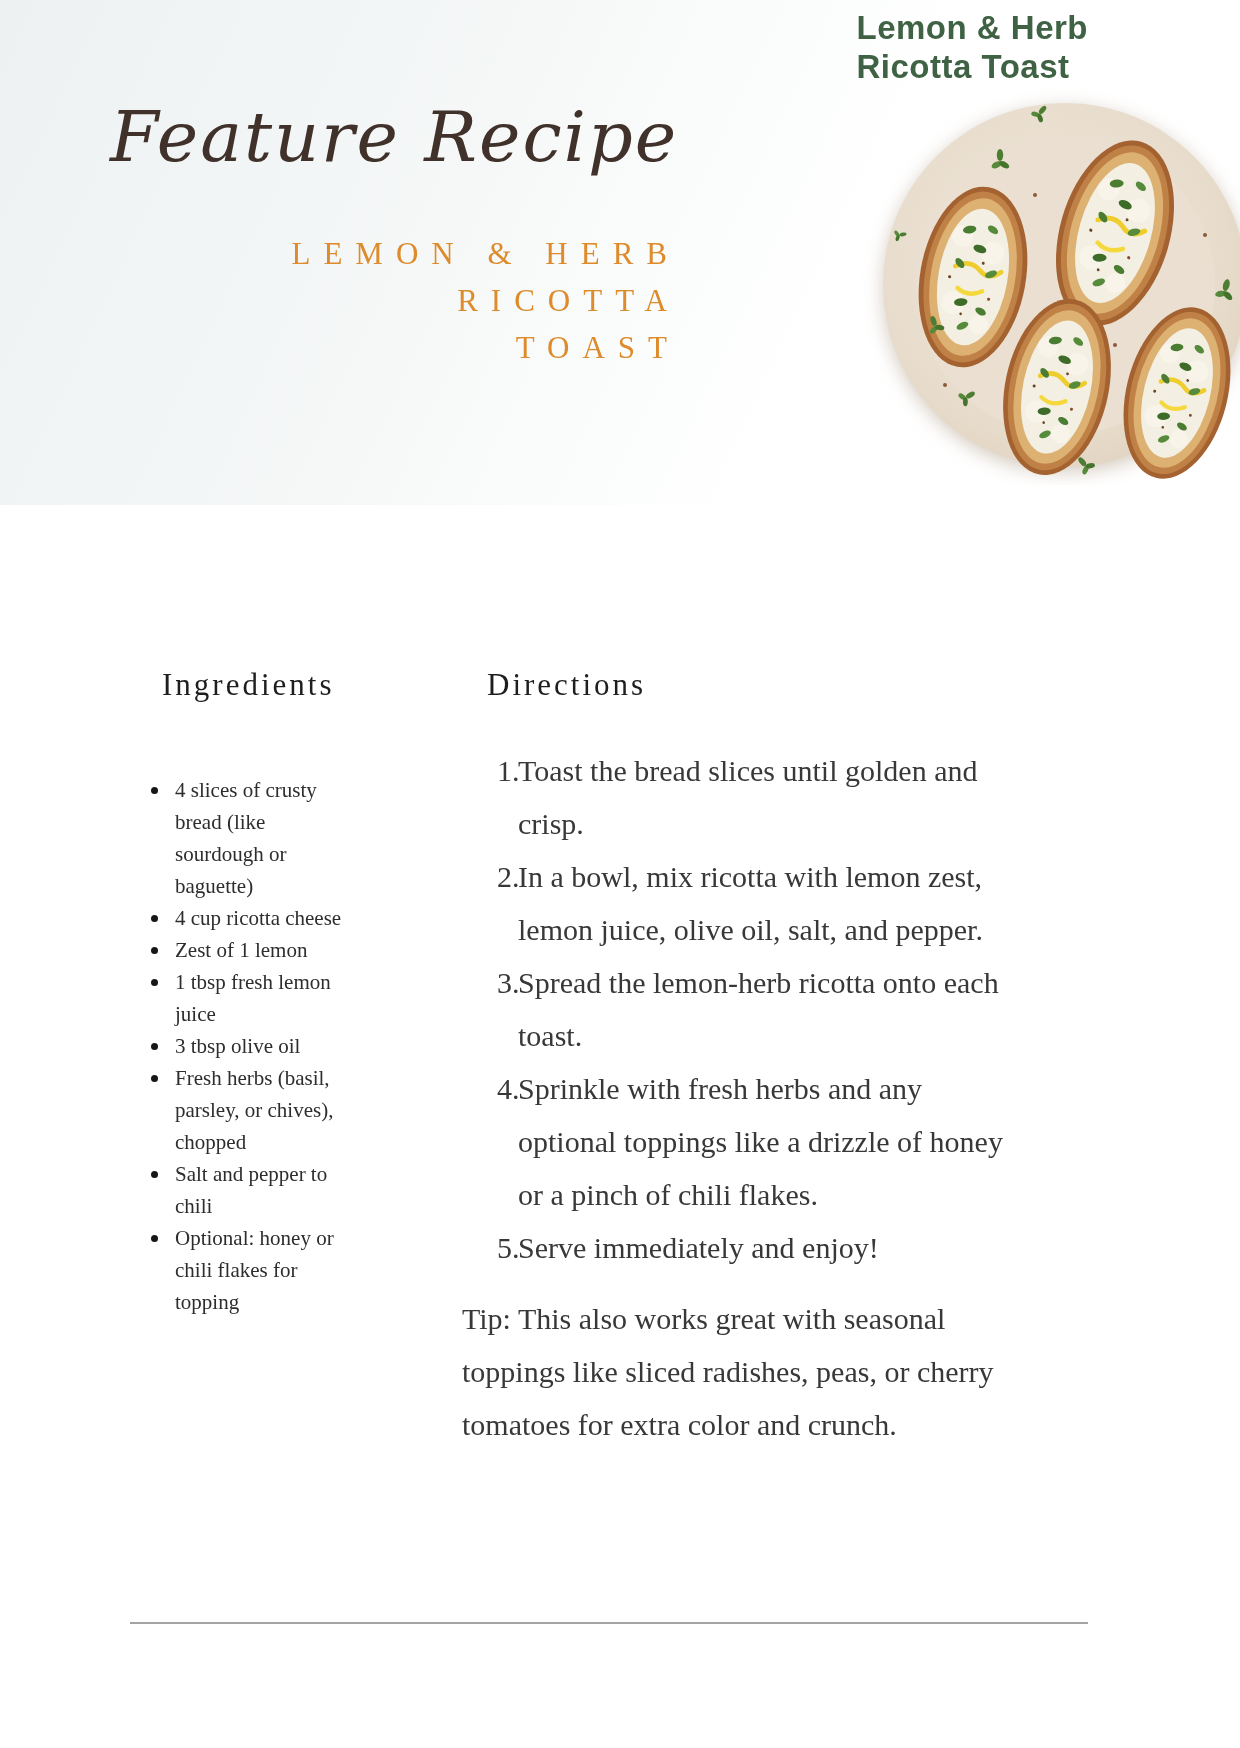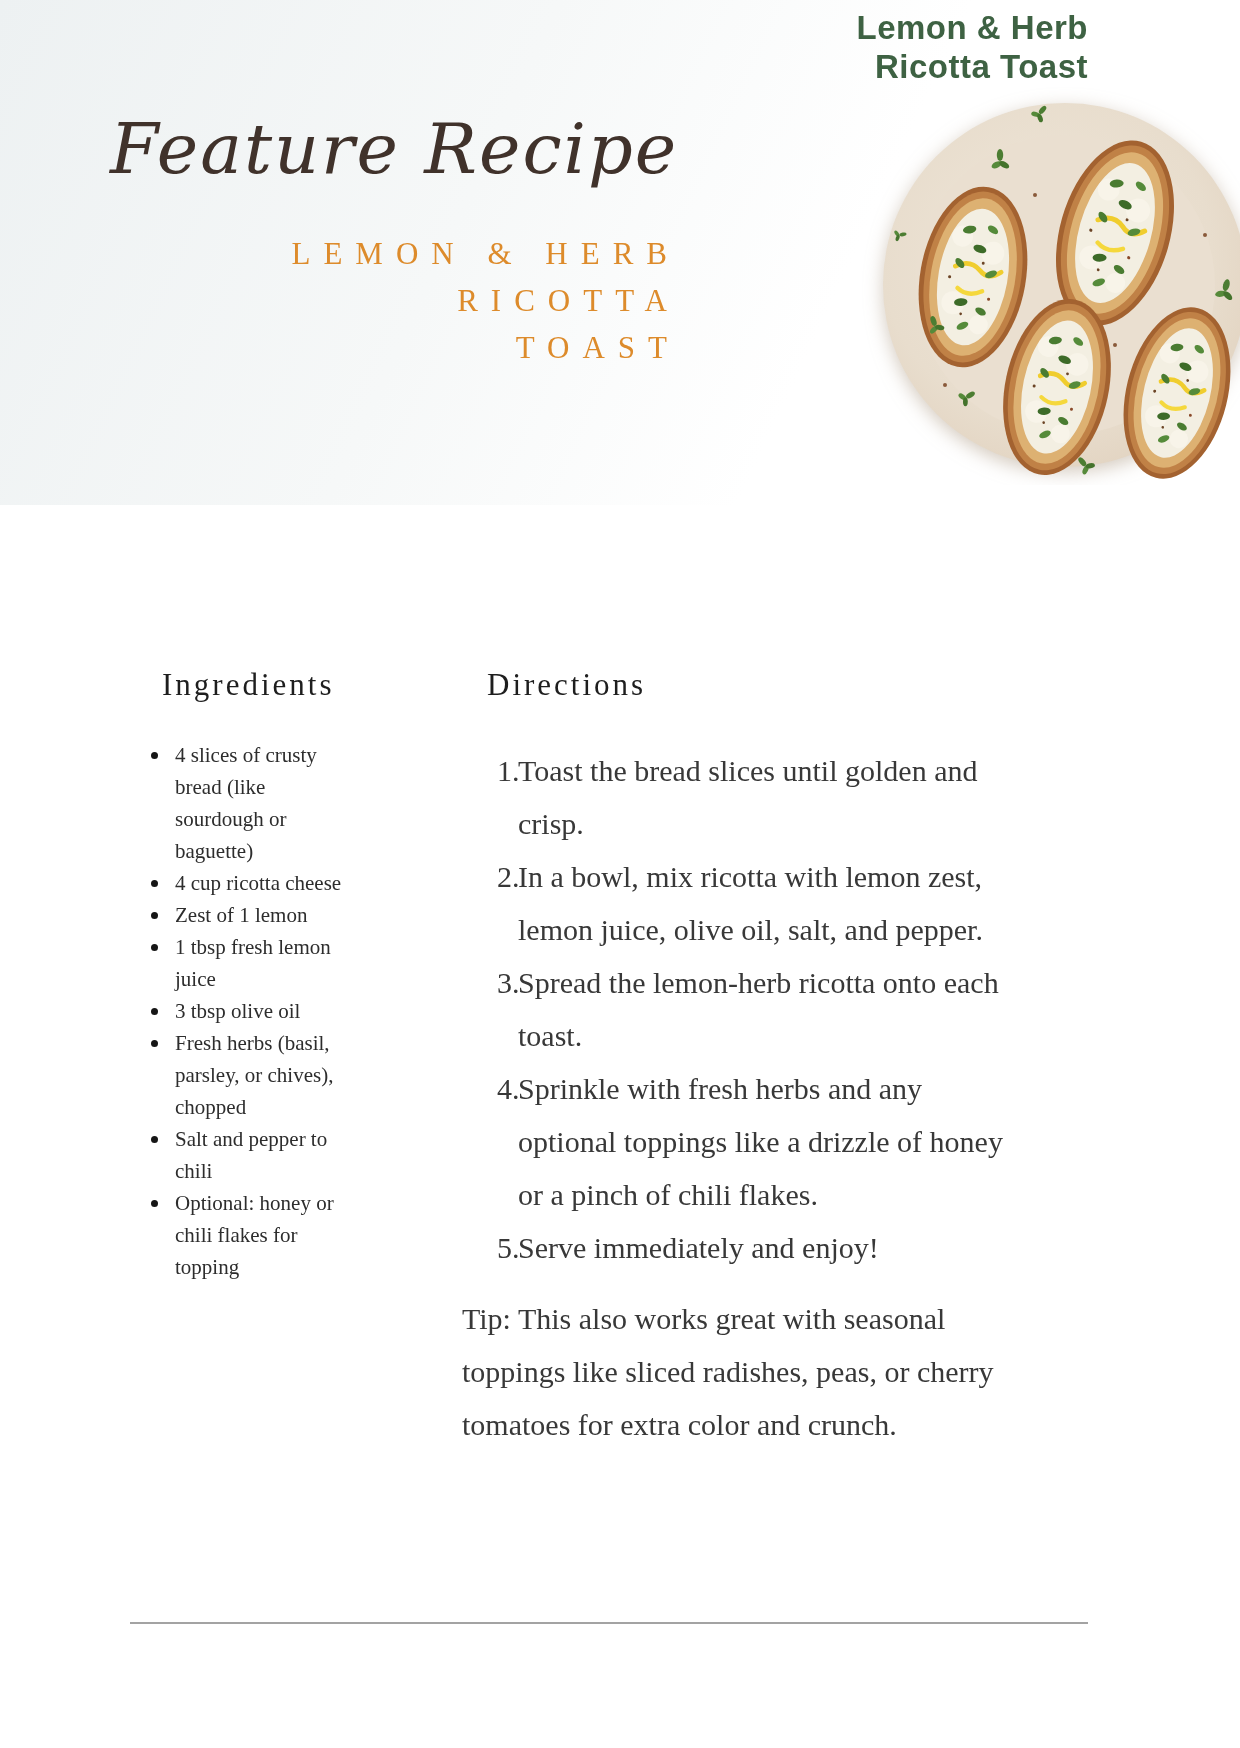--- a/index.html
+++ b/index.html
@@ -6,27 +6,27 @@
   .page{
     position:relative;width:1240px;height:1748px;background:#ffffff;
     font-family:"Liberation Serif",serif;overflow:hidden;
   }
   .header-bg{
     position:absolute;top:0;left:0;width:1240px;height:505px;
     background:linear-gradient(115deg,#edf1f2 0%,#f6f8f8 38%,#ffffff 66%);
   }
   
   .badge{
-    position:absolute;top:8px;right:152px;text-align:right;
+    position:absolute;top:8px;right:152px;text-align:left;
     font-family:"Liberation Sans",sans-serif;font-weight:700;
     font-size:33px;line-height:39px;color:#3e6243;letter-spacing:.5px;
   }
   
   .script-title{
-    position:absolute;top:108px;left:110px;width:510px;text-align:center;
+    position:absolute;top:96px;left:110px;width:510px;text-align:center;
     font-family:"DejaVu Serif",serif;font-style:italic;font-weight:400;
     font-size:70px;color:#40322b;letter-spacing:2px;white-space:nowrap;
   }
   .subtitle{
     position:absolute;top:230px;left:50px;width:630px;text-align:right;
     font-size:31px;line-height:47px;letter-spacing:13px;color:#dd8b2b;
   }
   
   .photo{position:absolute;top:85px;right:0;width:455px;height:400px;}
   
@@ -36,21 +36,21 @@
     transform:scaleX(.85);transform-origin:left center;
   }
   .intro .rule{position:absolute;top:36px;left:2px;width:823px;height:1px;background:#939393;}
   .intro .line2{margin-top:8px;}
   h2.col-heading{
     margin:16px;font-weight:400;font-size:31px;line-height:38px;
     letter-spacing:3px;color:#1e1e1e;
   }
   .col-ingredients{position:absolute;top:650px;left:146px;width:270px;}
   .col-ingredients ul{
-    list-style:none;margin:35px 0 0 0;padding:0;width:212px;
+    list-style:none;margin:70px 0 0 0;padding:0;width:212px;
     font-size:21px;line-height:32px;color:#2d2d2d;
   }
   .col-ingredients li{position:relative;padding-left:29px;}
   .col-ingredients li::before{
     content:"";position:absolute;left:5px;top:13px;width:7px;height:7px;
     border-radius:50%;background:#161616;
   }
   .col-directions{position:absolute;top:650px;left:497px;width:545px;}
   .col-directions h2{margin-left:-10px;}
   .col-directions ol{

